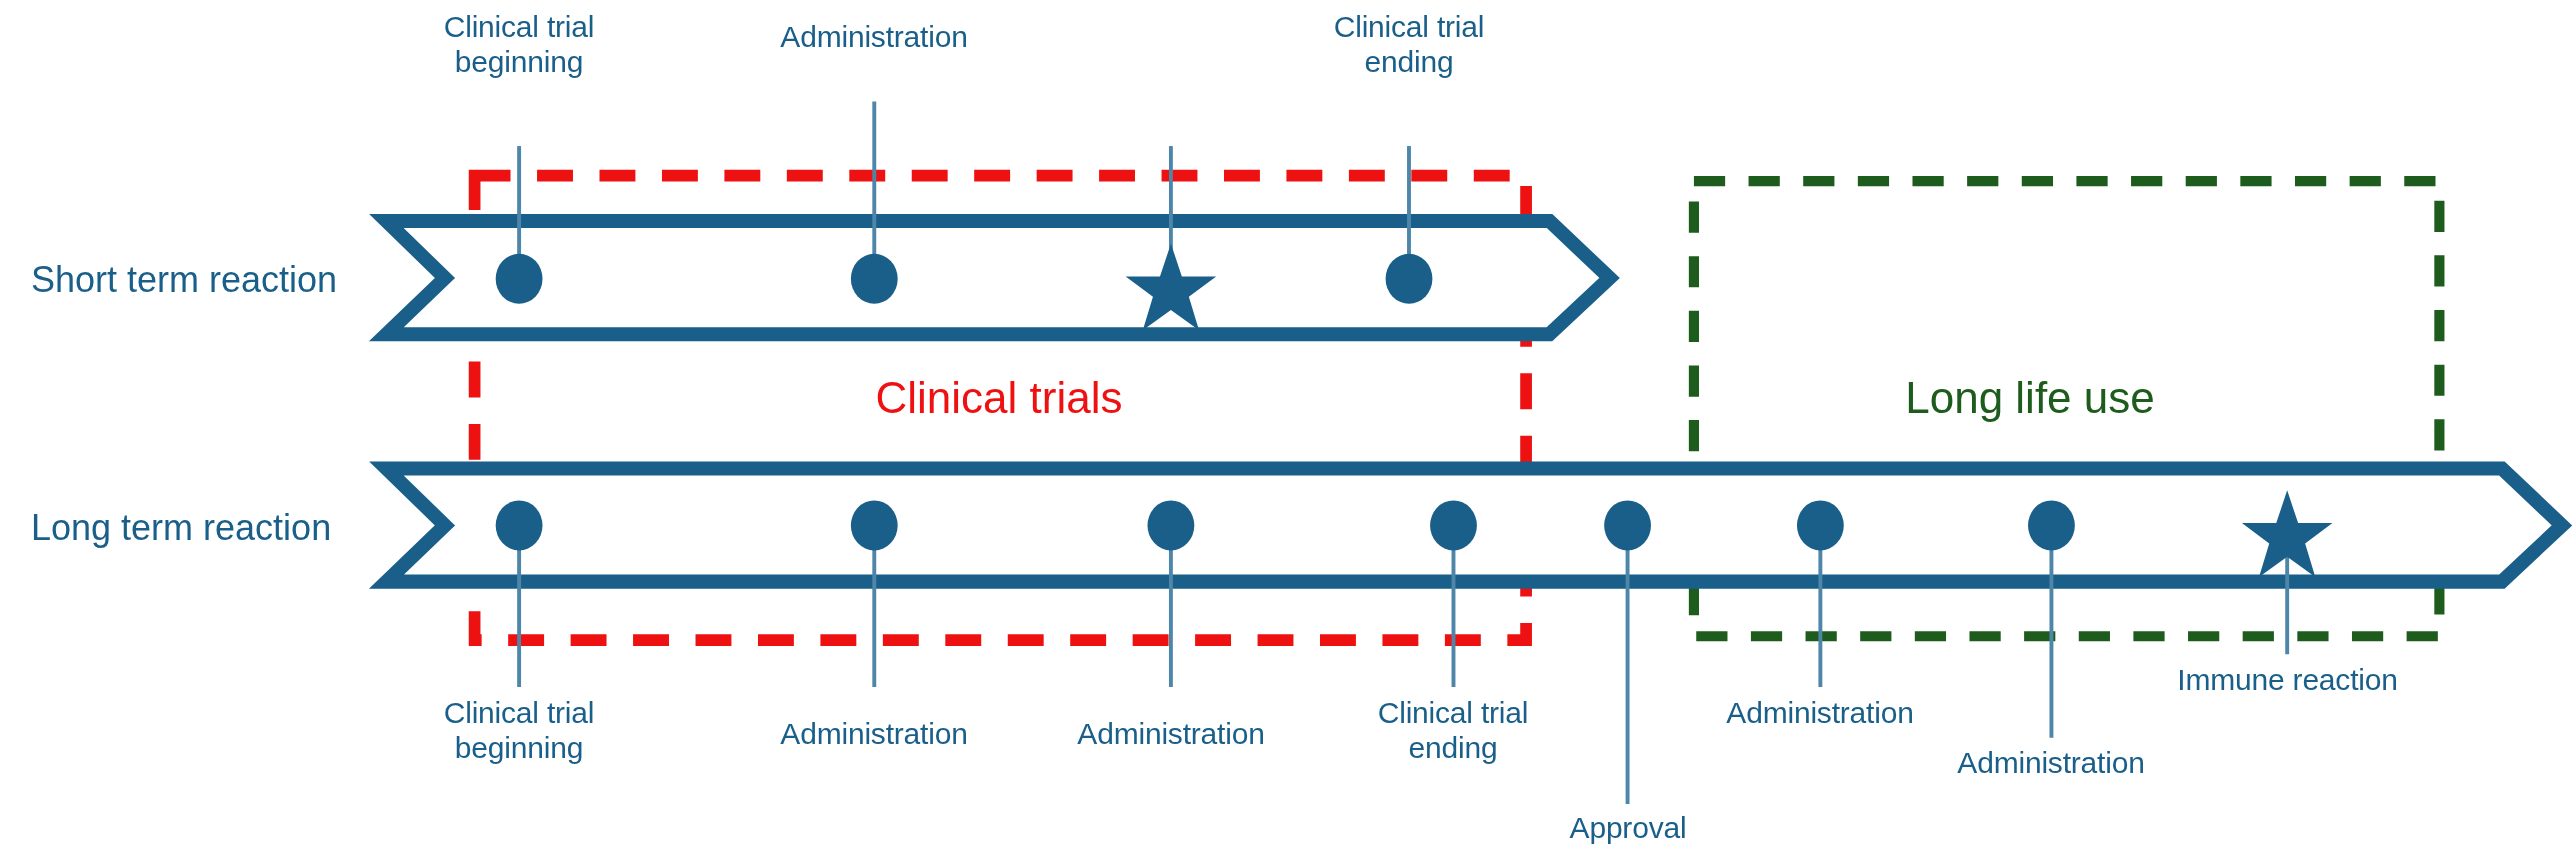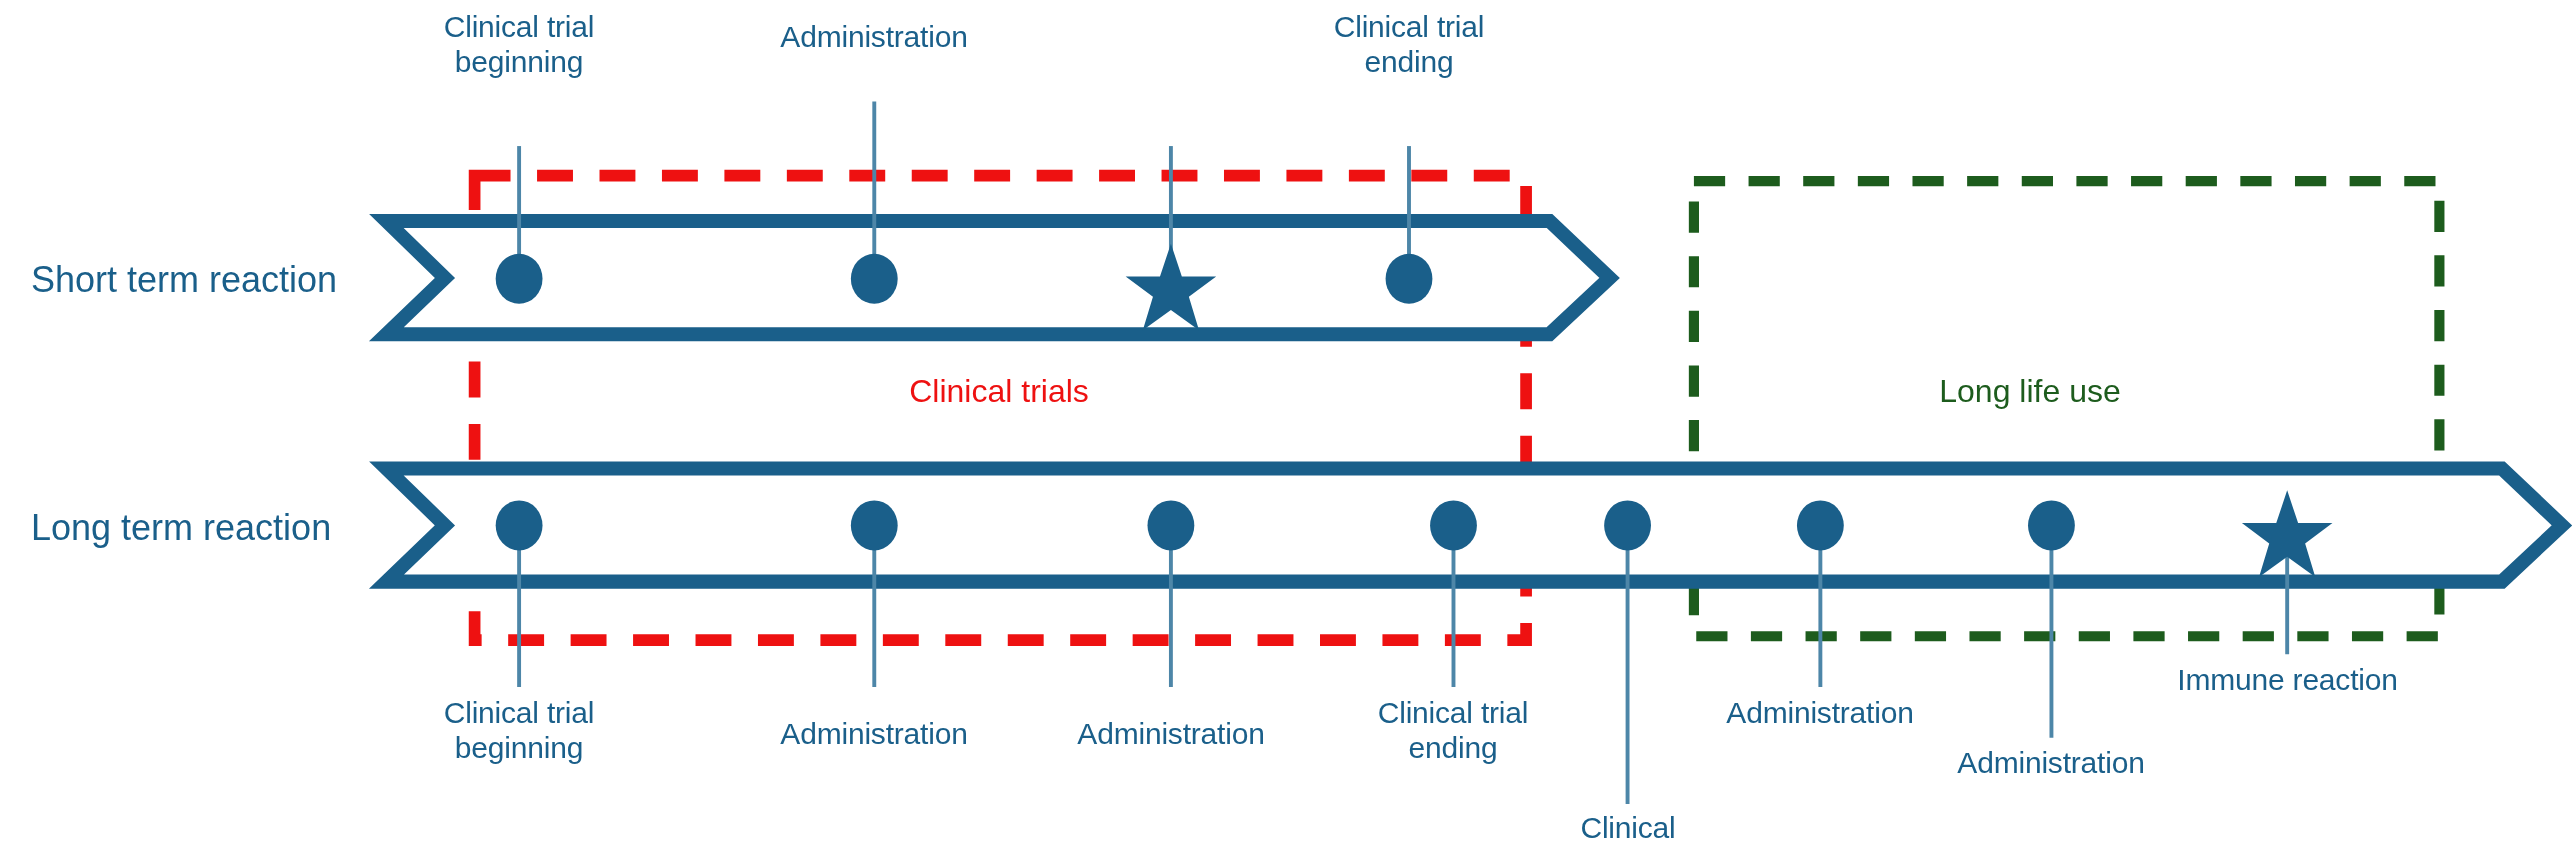--- a/index.html
+++ b/index.html
@@ -4,21 +4,21 @@
 <title>Clinical Trial Timeline Diagram</title>
 <style>
   html,body{margin:0;padding:0;background:#ffffff;}
   body{width:2576px;height:869px;position:relative;overflow:hidden;
        font-family:"Liberation Sans","DejaVu Sans",sans-serif;}
   #stage{position:absolute;left:0;top:0;width:2576px;height:869px;}
   svg.layer{position:absolute;left:0;top:0;width:2576px;height:869px;overflow:visible;}
   .lbl{position:absolute;color:#1a5f8a;font-size:30px;line-height:1.17;
        text-align:center;white-space:pre-line;letter-spacing:-0.2px;}
   .rowlbl{position:absolute;color:#1a5f8a;font-size:36px;text-align:left;white-space:nowrap;}
-  .zonelbl{position:absolute;font-size:32px;text-align:center;white-space:nowrap;}
+  .zonelbl{position:absolute;font-size:44px;text-align:center;white-space:nowrap;}
   .zone-red{color:#ee1111;}
   .zone-green{color:#1d5c1d;}
 </style>
 </head>
 <body>
 
 <div id="stage">
 
   <svg class="layer" aria-hidden="true" viewBox="0 0 3300 1113" width="2576" height="869">
     <rect x="608" y="225" width="1347" height="595" fill="none" stroke="#ee1111" stroke-width="15" stroke-dasharray="46 34" stroke-linecap="butt"></rect>
@@ -78,19 +78,19 @@
   <div class="lbl" style="left:671px;top:19px;width:406px;">Administration</div>
   <div class="lbl" style="left:1253px;top:9.4px;width:312px;">Clinical trial
 ending</div>
 
   <div class="lbl" style="left:363px;top:695px;width:312px;">Clinical trial
 beginning</div>
   <div class="lbl" style="left:671px;top:716px;width:406px;">Administration</div>
   <div class="lbl" style="left:968px;top:716px;width:406px;">Administration</div>
   <div class="lbl" style="left:1297px;top:695px;width:312px;">Clinical trial
 ending</div>
-  <div class="lbl" style="left:1468px;top:810px;width:320px;">Clinical</div>
+  <div class="lbl" style="left:1468px;top:810px;width:320px;">Approval</div>
   <div class="lbl" style="left:1617px;top:695px;width:406px;">Administration</div>
   <div class="lbl" style="left:1848px;top:745px;width:406px;">Administration</div>
   <div class="lbl" style="left:2069px;top:662px;width:437px;">Immune reaction</div>
 
 </div>
 
 
 </body></html>

